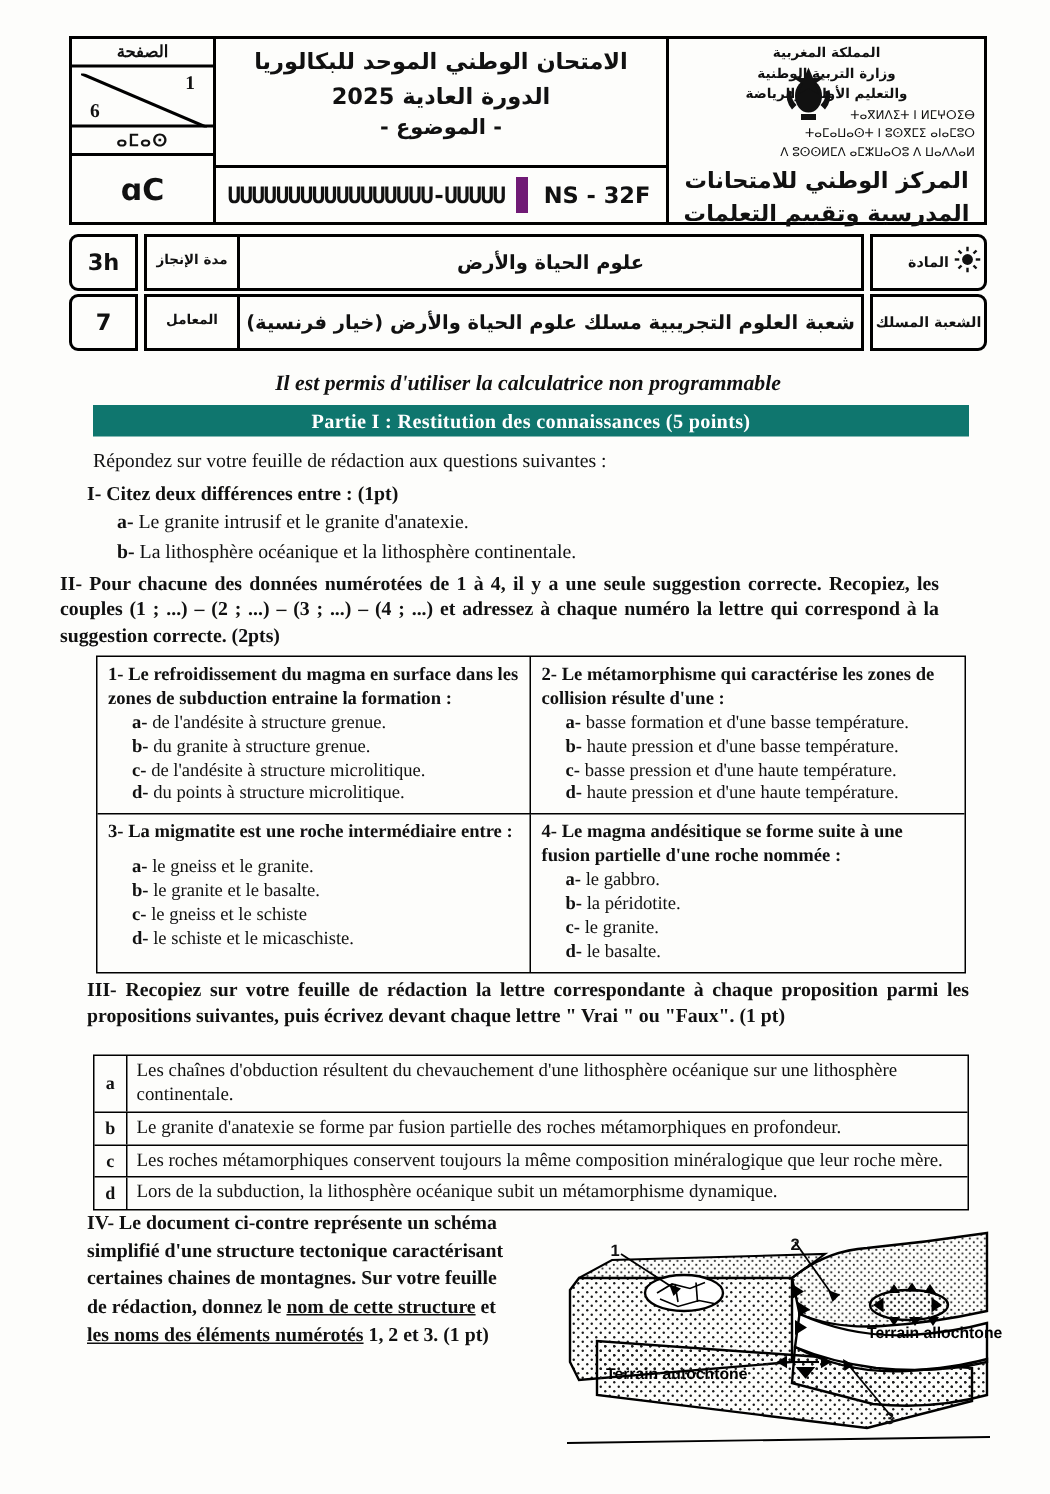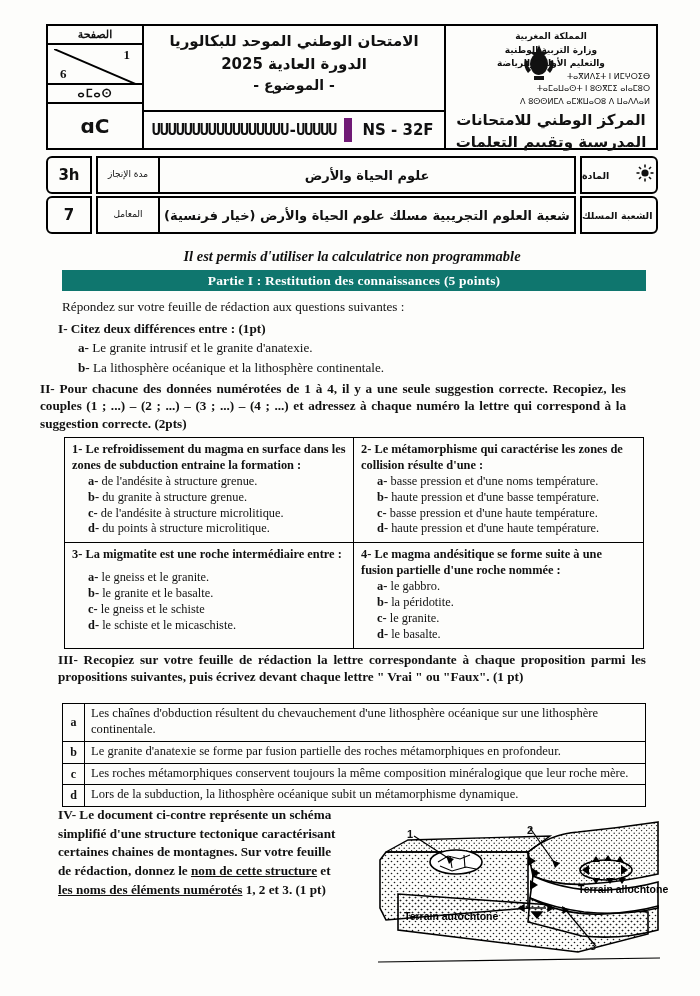--- a/index.html
+++ b/index.html
@@ -172,21 +172,21 @@
   .ir-lbl {
     width: 62px;
     border: 2px solid #000;
     border-right: none;
     box-sizing: border-box;
     display: flex;
     align-items: center;
     justify-content: center;
     direction: rtl;
     font-size: 9px;
-    font-weight: normal;
+    font-weight: bold;
     font-family: "DejaVu Sans", sans-serif;
     text-align: center;
     line-height: 1.3;
   }
   .ir-main {
     flex: 1;
     border: 2px solid #000;
     box-sizing: border-box;
     display: flex;
     align-items: center;
@@ -197,21 +197,21 @@
     font-family: "DejaVu Sans", sans-serif;
   }
   .ir-right {
     width: 78px;
     border: 2px solid #000;
     box-sizing: border-box;
     border-radius: 0 6px 6px 0;
     margin-left: 4px;
     display: flex;
     align-items: center;
-    justify-content: flex-end;
+    justify-content: center;
     direction: rtl;
     font-size: 9.5px;
     font-weight: bold;
     font-family: "DejaVu Sans", sans-serif;
     position: relative;
   }
   .sun-icon {
     position: absolute;
     right: 2px;
     top: 6px;
@@ -472,21 +472,21 @@
       <div class="mcq-opt">
         <span class="ltr">d-</span>
         <span>du points à structure microlitique.</span>
       </div>
     </div>
 
     <div class="mcq-cell b-bottom">
       <div class="mcq-stem">2- Le métamorphisme qui caractérise les zones de collision résulte d'une :</div>
       <div class="mcq-opt">
         <span class="ltr">a-</span>
-        <span>basse pression et d'une noms température.</span>
+        <span>basse formation et d'une basse température.</span>
       </div>
       <div class="mcq-opt">
         <span class="ltr">b-</span>
         <span>haute pression et d'une basse température.</span>
       </div>
       <div class="mcq-opt">
         <span class="ltr">c-</span>
         <span>basse pression et d'une haute température.</span>
       </div>
       <div class="mcq-opt">

